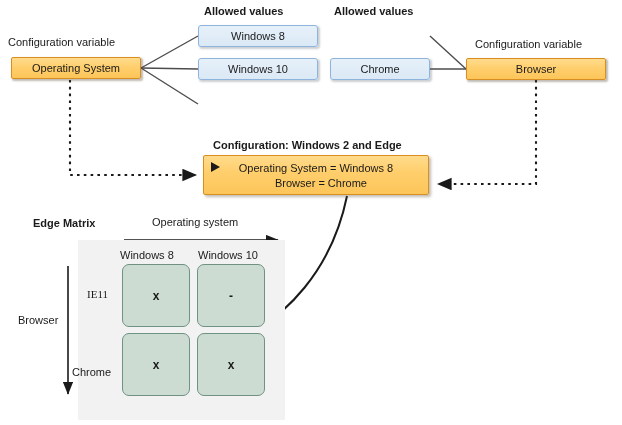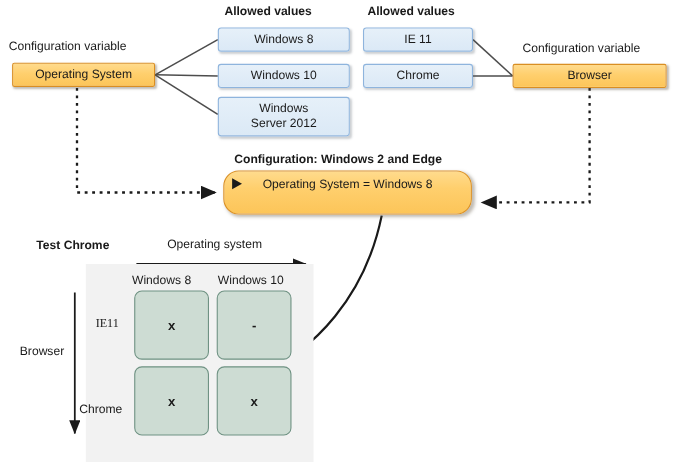--- a/index.html
+++ b/index.html
@@ -44,21 +44,21 @@
   }
   .box-orange {
     background: linear-gradient(#ffdb8d 0%, #ffcf6d 45%, #fcc559 100%);
     border: 1px solid #d98e22;
     border-radius: 2px;
     box-shadow: 1.5px 1.5px 2px rgba(90,80,60,0.38);
   }
   .box-config {
     background: linear-gradient(#ffdb8d 0%, #ffcf6d 40%, #fcc559 100%);
     border: 1.5px solid #d98e22;
-    border-radius: 14px;
+    border-radius: 2px;
     box-shadow: 2px 2px 3px rgba(90,80,60,0.38);
     display: block;
     padding-top: 5px;
   }
   .config-line {
     display: block;
     font-size: 11px;
     line-height: 15px;
     color: #1a1a1a;
     text-align: center;
@@ -146,46 +146,42 @@
   <div class="lbl" style="left:8px; top:36px;">Configuration variable</div>
 
   <div class="box box-orange" style="left:11px; top:57px; width:130px; height:22px;">Operating System</div>
 
   <div class="lbl lbl-bold" style="left:204px; top:5px;">Allowed values</div>
 
   <div class="box box-blue" style="left:198px; top:25px; width:120px; height:22px;">Windows 8</div>
 
   <div class="box box-blue" style="left:198px; top:58px; width:120px; height:22px;">Windows 10</div>
 
-  <div class="box box-blue" style="left:198px; top:88px; width:120px; height:36px; flex-direction:column;">
-    <span>Windows</span>
-    <span>Server 2012</span>
-  </div>
 
   <div class="lbl lbl-bold" style="left:334px; top:5px;">Allowed values</div>
 
-  <div class="box box-blue" style="left:330px; top:25px; width:100px; height:22px;">IE 11</div>
 
   <div class="box box-blue" style="left:330px; top:58px; width:100px; height:22px;">Chrome</div>
 
   <div class="lbl" style="left:475px; top:38px;">Configuration variable</div>
 
   <div class="box box-orange" style="left:466px; top:58px; width:140px; height:22px;">Browser</div>
 
   <div class="lbl lbl-bold" style="left:213px; top:139px;">Configuration: Windows 2 and Edge</div>
 
   <div class="box box-config" style="left:203px; top:155px; width:226px; height:40px;">
     <span class="config-line">Operating System = Windows 8</span>
+    <span class="config-line indent">Browser = Chrome</span>
   </div>
 
   <svg class="overlay" viewBox="0 0 622 425">
     <path d="M211,162 L220,167 L211,172 z" fill="#1a1a1a"></path>
   </svg>
 
-  <div class="lbl lbl-bold" style="left:33px; top:217px;">Test Chrome</div>
+  <div class="lbl lbl-bold" style="left:33px; top:217px;">Edge Matrix</div>
 
   <div id="matrix-bg" style="left:78px; top:240px; width:207px; height:180px;"></div>
 
   <div class="lbl" style="left:152px; top:216px;">Operating system</div>
 
   <div class="lbl" style="left:18px; top:314px;">Browser</div>
 
   <div class="lbl" style="left:120px; top:249px;">Windows 8</div>
   <div class="lbl" style="left:198px; top:249px;">Windows 10</div>
 

